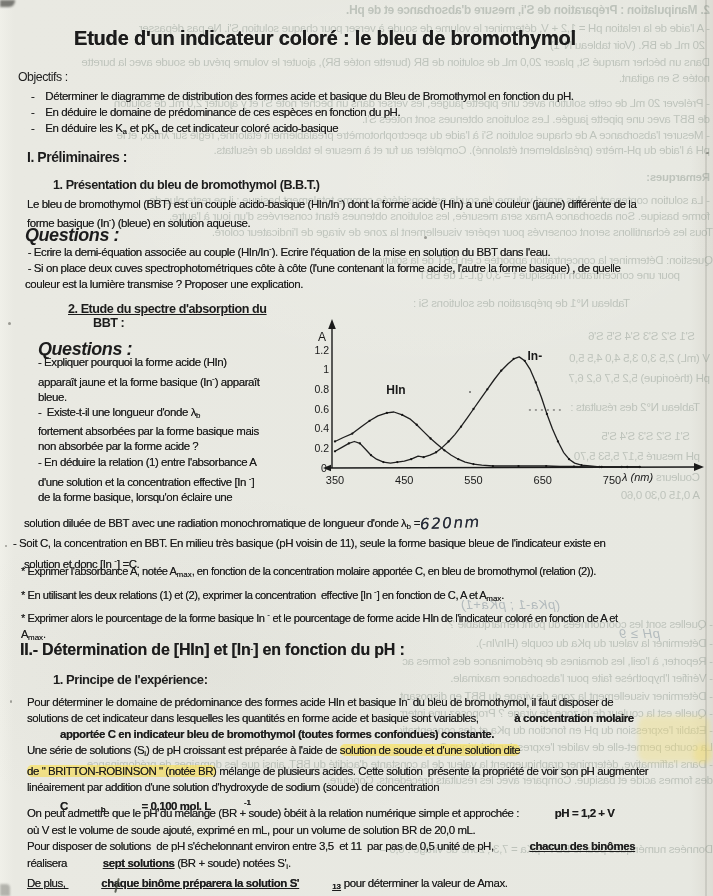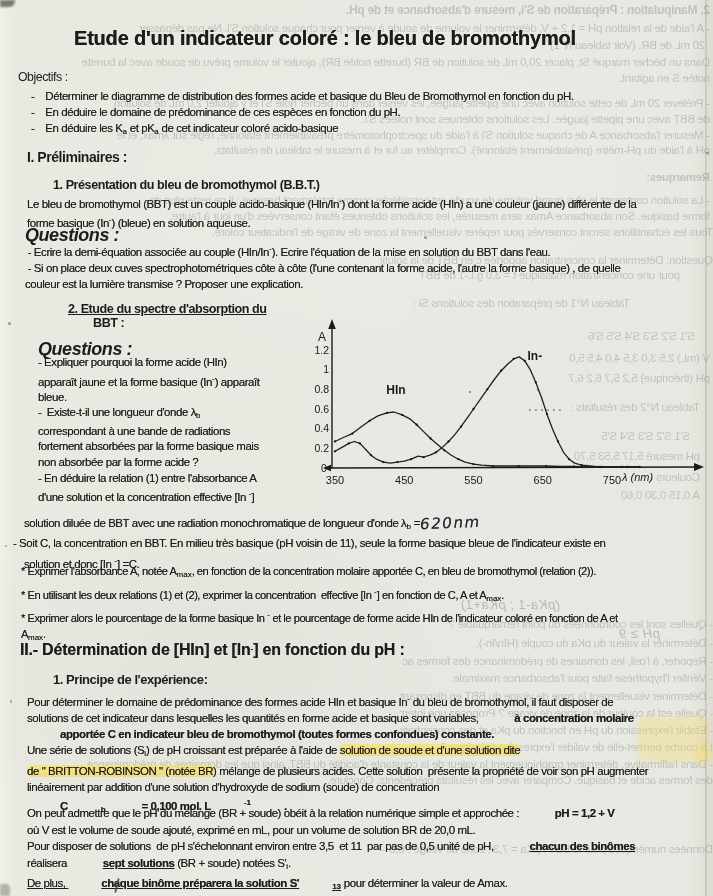--- a/index.html
+++ b/index.html
@@ -122,25 +122,25 @@
       </div>
 
     <div class="tb h-sub" style="left:68px;top:302px;text-decoration:underline;">2.   Etude du spectre d'absorption du</div>
     <div class="tb h-sub" style="left:73px;top:316px;margin-left:20px;">BBT :</div>
     <div class="tb qlabel" style="left:38px;top:339px;">Questions :</div>
     <div class="tb" style="left:38px;top:355px;line-height:15.6px;">
         <div class="line"><span>- Expliquer pourquoi la forme acide (HIn)</span></div>
         <div class="line"><span>apparaît jaune et la forme basique (In</span><span class="sup">-</span><span>) apparaît</span></div>
         <div class="line"><span>bleue.</span></div>
         <div class="line"><span>-  Existe-t-il une longueur d'onde λ</span><span class="sub">b</span></div>
-        <div class="line"><span>correspondant à une bande de radiations</span></div>
         <div class="line"><span>fortement absorbées par la forme basique mais</span></div>
         <div class="line"><span>non absorbée par la forme acide ?</span></div>
         <div class="line"><span>- En déduire la relation (1) entre l'absorbance A</span></div>
         <div class="line"><span>d'une solution et la concentration effective [In </span><span class="sup">-</span><span>]</span></div>
+        <div class="line"><span>de la forme basique, lorsqu'on éclaire une</span></div>
       </div>
 
     <svg id="chart" width="400" height="186" viewBox="0 0 400 186" style="position:absolute;left:312px;top:316px;overflow:visible;">
         <line x1="20" y1="152" x2="20" y2="8" stroke="#1a1a1a" stroke-width="1.4"></line>
         <polygon points="20,3 16.2,13 23.8,13" fill="#1a1a1a"></polygon>
         <line x1="14" y1="152" x2="386" y2="151" stroke="#1a1a1a" stroke-width="1.5"></line>
         <polygon points="392,151 382,147 382,155" fill="#1a1a1a"></polygon>
         <polygon points="11,152 19,148.8 19,155.2" fill="#1a1a1a"></polygon>
         <text x="6" y="25" font-size="12" fill="#1a1a1a" font-family="Liberation Sans, sans-serif">A</text>
         <text x="17" y="135.834" text-anchor="end" font-size="10.5" fill="#1a1a1a" font-family="Liberation Sans, sans-serif">0.2</text>

